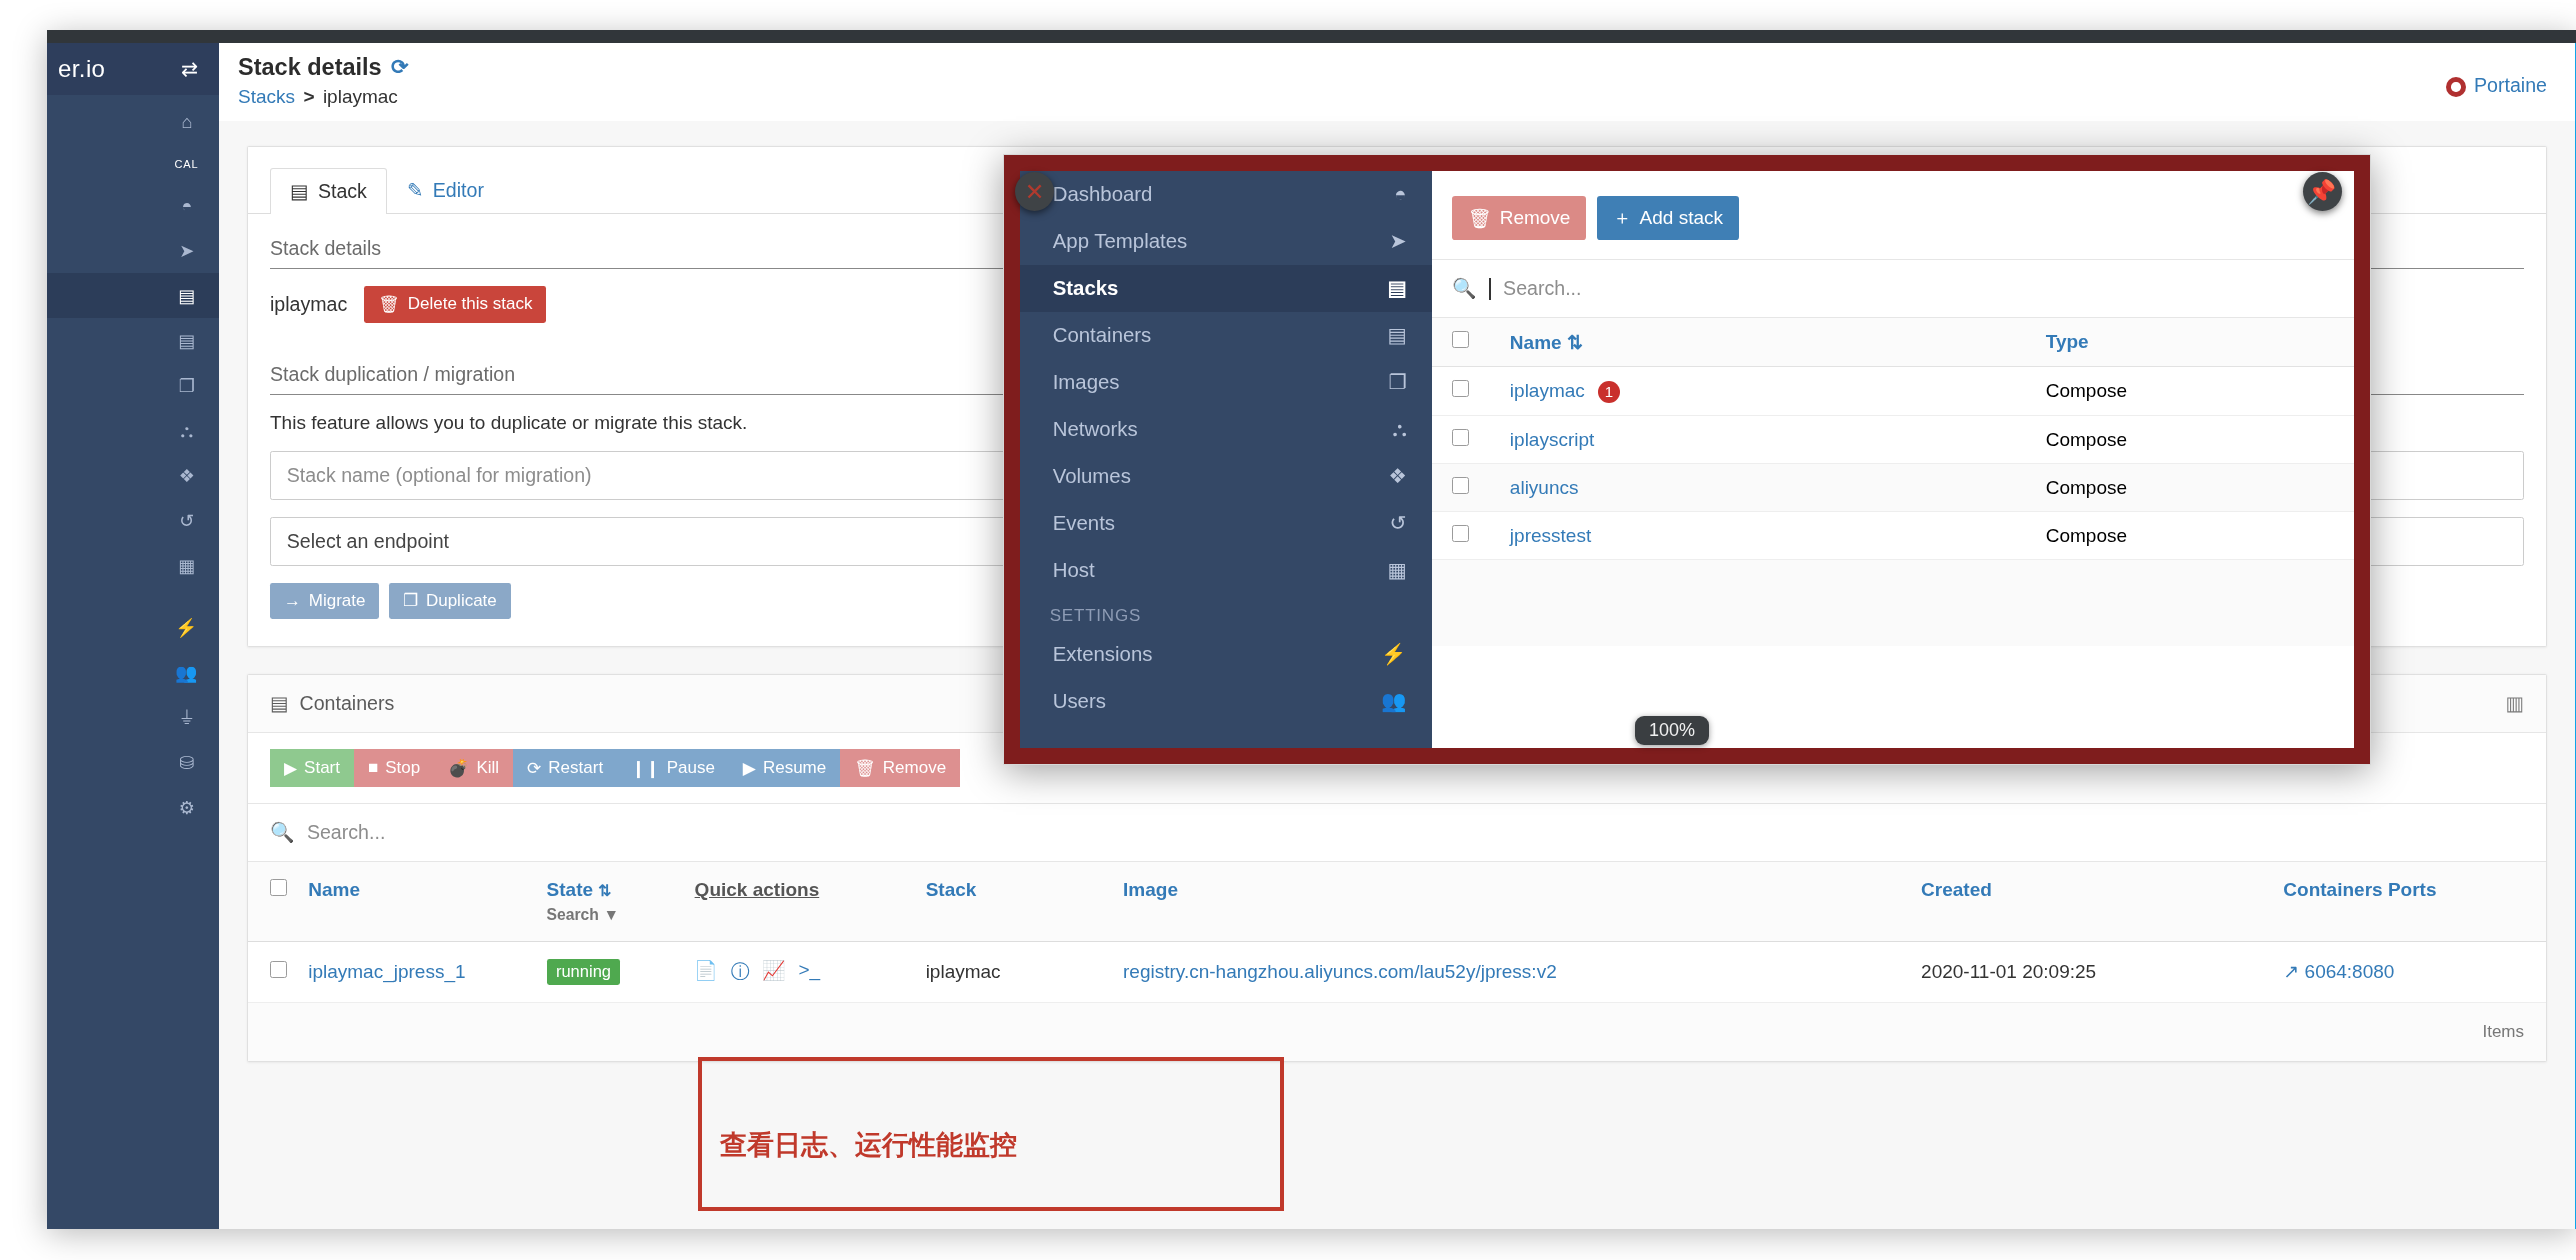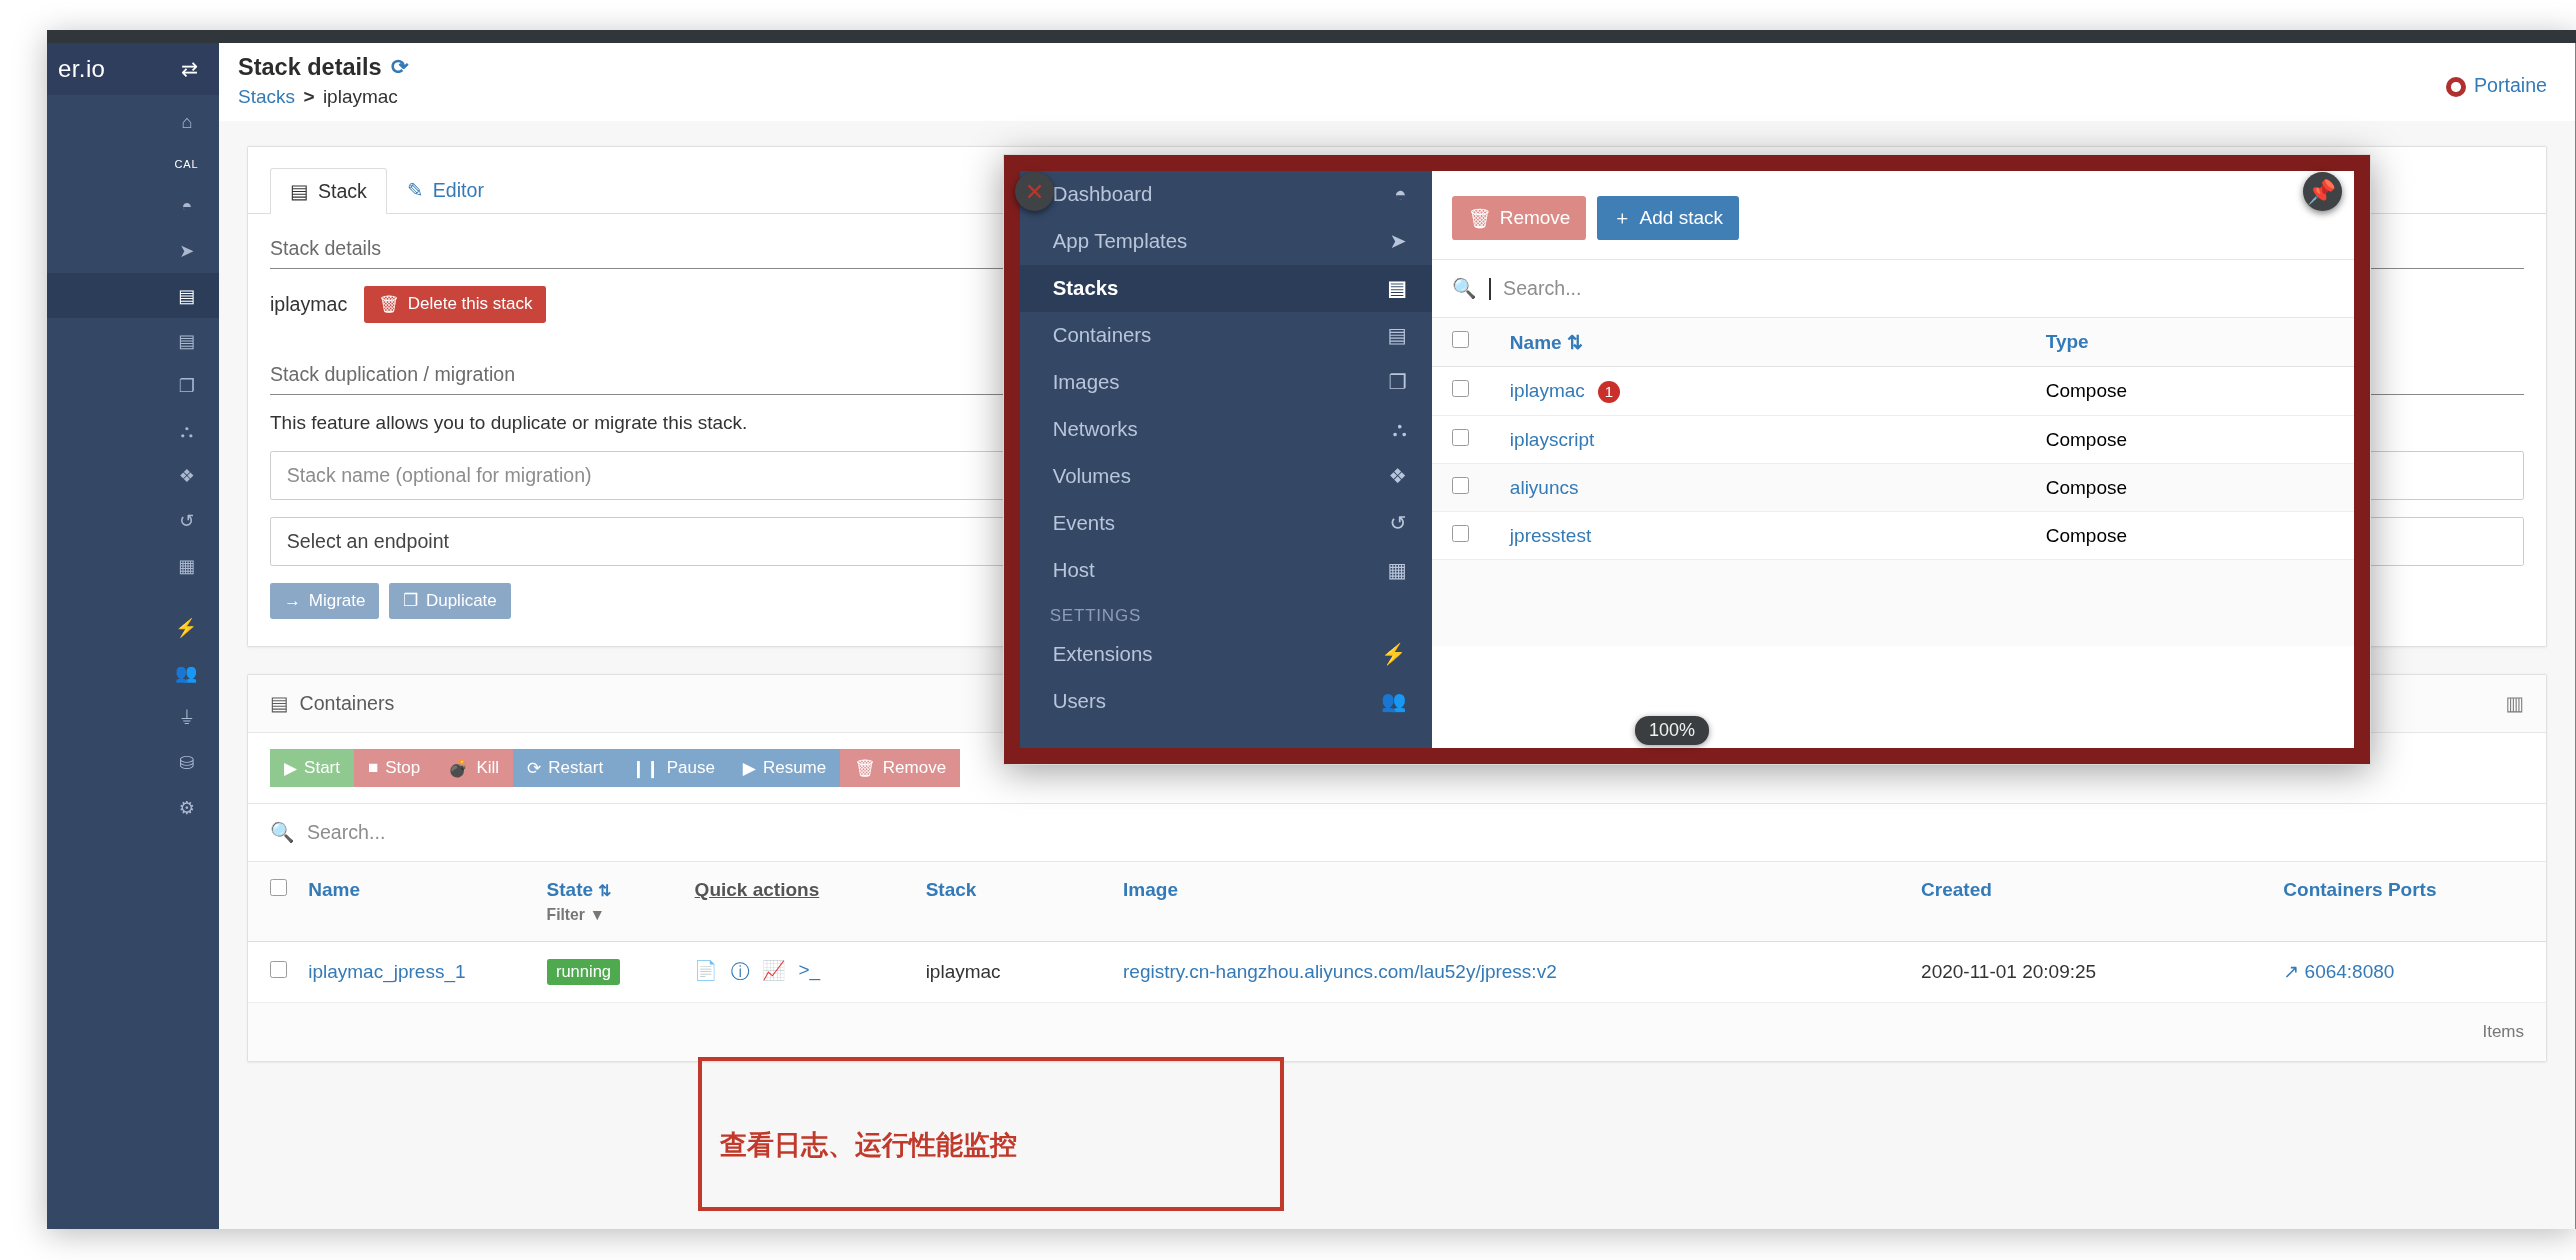--- a/index.html
+++ b/index.html
@@ -185,21 +185,21 @@
   .circ-btn {
     position:absolute; width:39px; height:39px; border-radius:50%;
     background:#3f4346; box-shadow: 0 2.4px 7.8px rgba(0,0,0,.5);
     display:flex; align-items:center; justify-content:center;
     font-size:23.5px; cursor:pointer;
   }
   .circ-close { left:1015px; top:172px; color:#b03a2e; }
   .circ-pin   { left:2303px; top:172px; color:#2f84ef; }
   .zoom-pill {
     position:absolute; left:1635px; top:716px; background:#3a3e41; color:#f0f0f0;
-    border-radius:14px; padding:3.9px 14px; font-size:18px;
+    border-radius:9px; padding:3.9px 14px; font-size:18px;
     box-shadow:0 1.6px 6.3px rgba(0,0,0,.4);
   }
 
   
   .annot {
     position:absolute; left:698px; top:1057px; width:586px; height:154px;
     border:4.7px solid #c0392b; pointer-events:none;
   }
   .annot-text {
     position:absolute; left:720px; top:1127px; font-size:27px; color:#c0392b;
@@ -383,21 +383,21 @@
       <table class="grid">
         <thead>
           <tr>
             <th style="width:47px; padding-left:22px;">
               <span class="cb"></span></th>
             <th style="width:227px;"><span>Name</span></th>
             <th style="width:141px;">
               <span>State</span>
               <span class="sortico">⇅</span>
               <div class="filter">
-                <span>Filter</span>
+                <span>Search</span>
                 <span>▼</span>
               </div>
             </th>
             <th class="dark" style="width:220px;text-decoration:underline;"><span>Quick actions</span></th>
             <th style="width:188px;"><span>Stack</span></th>
             <th style="width:760px;"><span>Image</span></th>
             <th style="width:345px;"><span>Created</span></th>
             <th style="width:259px;"><span>Containers Ports</span></th>
           </tr>
         </thead>

